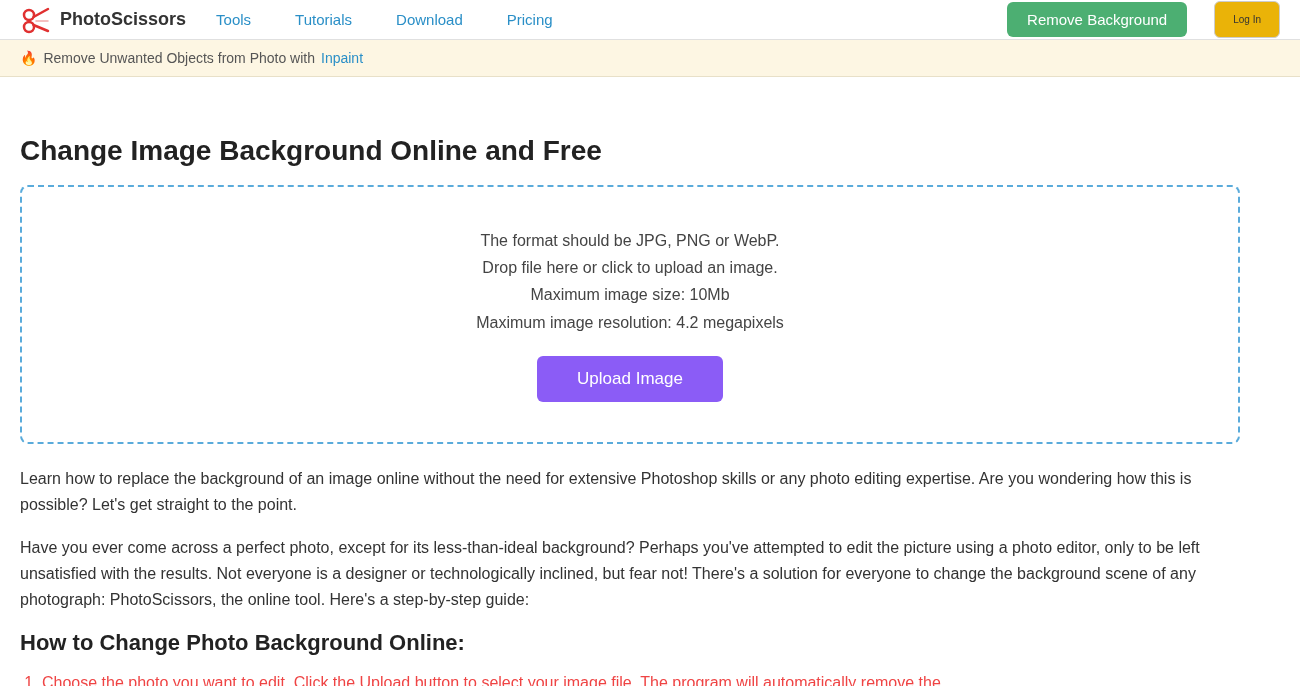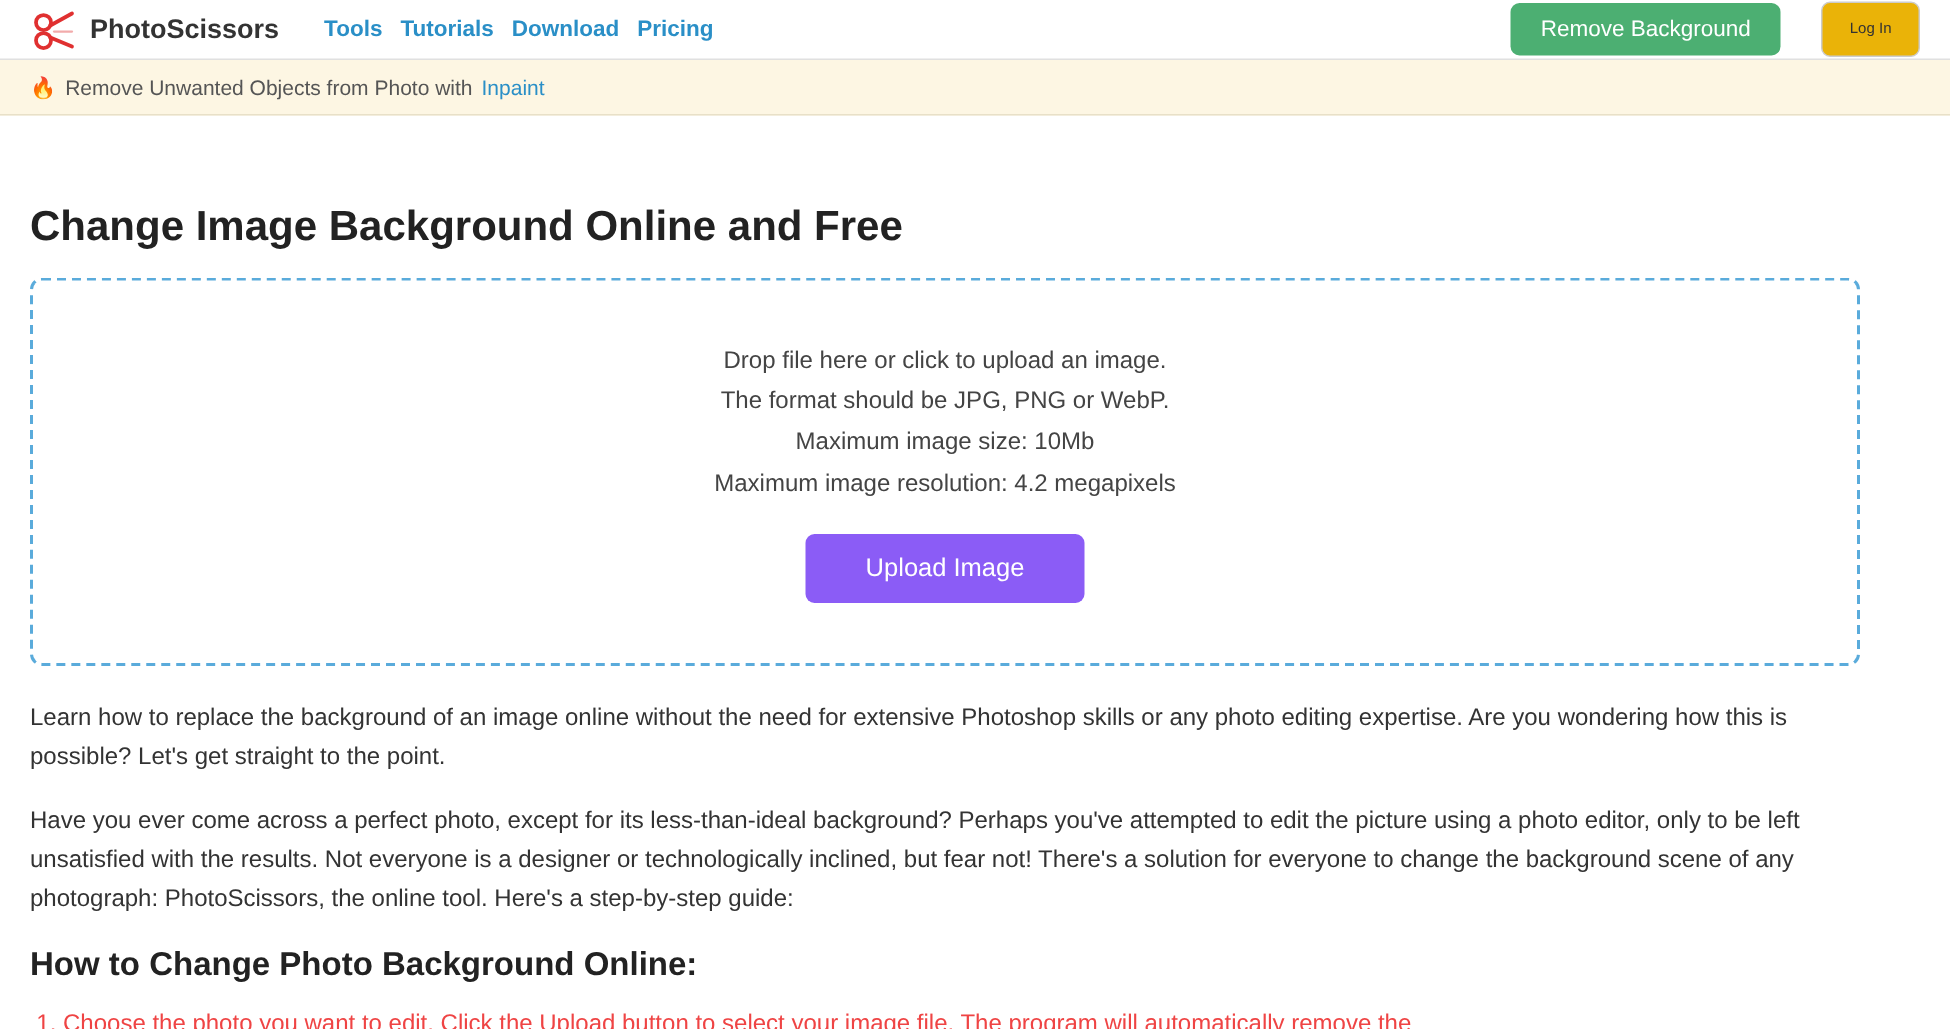--- a/index.html
+++ b/index.html
@@ -37,23 +37,22 @@
       height: 32px;
     }
     .brand-name {
       font-size: 18px;
       font-weight: 600;
       color: #333;
     }
     .nav-links {
       display: flex;
       align-items: center;
-      gap: 12px;
+      gap: 44px;
       flex: 1;
-      font-weight: bold;
     }
     .nav-link {
       font-size: 15px;
       color: #2a8fc7;
       text-decoration: none;
       cursor: pointer;
     }
     .nav-actions {
       display: flex;
       align-items: center;
@@ -200,22 +199,22 @@
   <span>Remove Unwanted Objects from Photo with</span>
   <a href="#">Inpaint</a>
 </div>
 
 <div class="main-content">
 
   <h1 class="page-title">Change Image Background Online and Free</h1>
 
   <div class="upload-zone">
     <div class="upload-zone-text">
+      <p>The format should be JPG, PNG or WebP.</p>
       <p>Drop file here or click to upload an image.</p>
-      <p>The format should be JPG, PNG or WebP.</p>
       <p>Maximum image size: 10Mb</p>
       <p>Maximum image resolution: 4.2 megapixels</p>
     </div>
     <button class="btn-upload">Upload Image</button>
   </div>
 
   <p class="body-text">Learn how to replace the background of an image online without the need for extensive Photoshop skills or any photo editing expertise. Are you wondering how this is possible? Let's get straight to the point.</p>
   <p class="body-text">Have you ever come across a perfect photo, except for its less-than-ideal background? Perhaps you've attempted to edit the picture using a photo editor, only to be left unsatisfied with the results. Not everyone is a designer or technologically inclined, but fear not! There's a solution for everyone to change the background scene of any photograph: PhotoScissors, the online tool. Here's a step-by-step guide:</p>
 
   <h2 class="section-heading">How to Change Photo Background Online:</h2>

